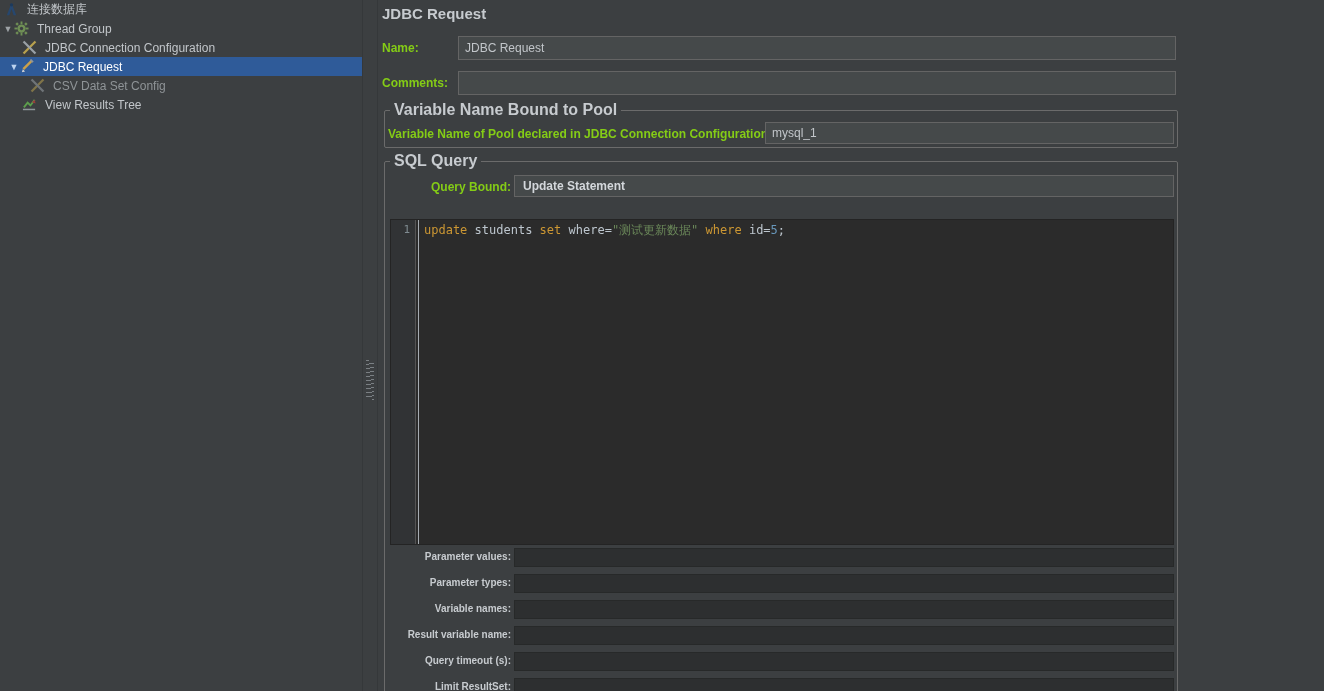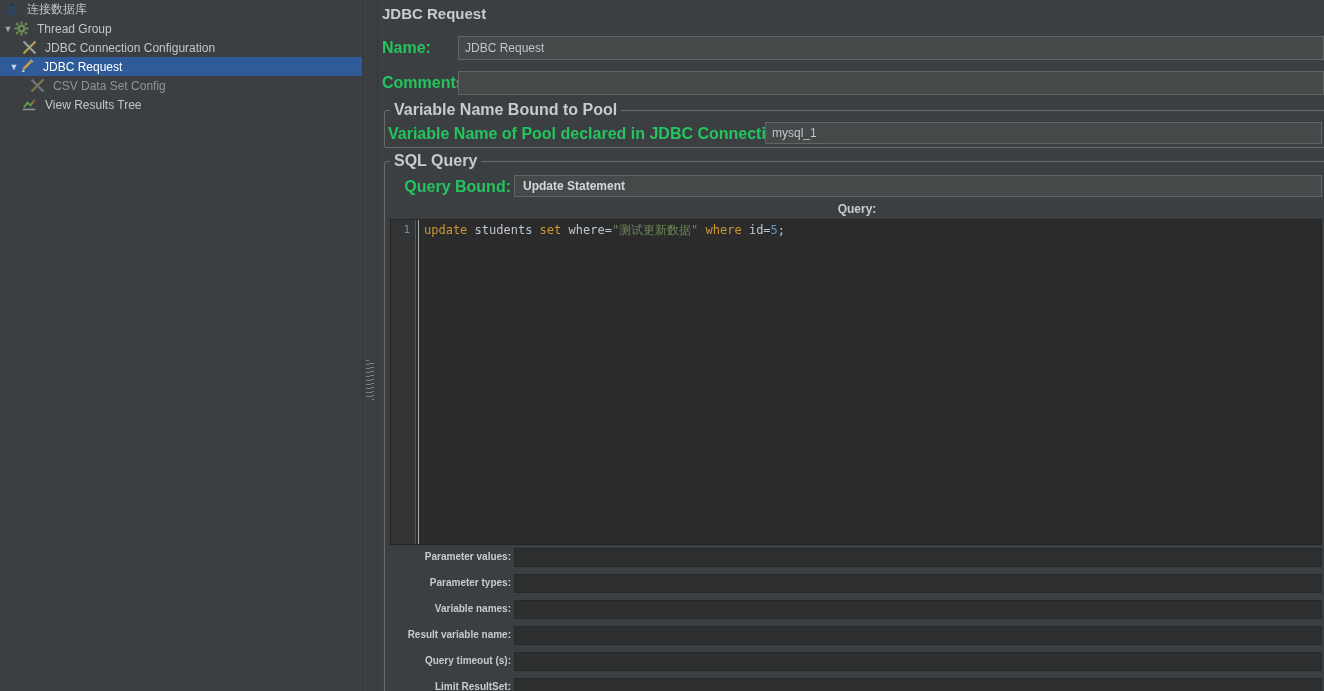--- a/index.html
+++ b/index.html
@@ -1,18 +1,18 @@
 <!DOCTYPE html>
 <html><head>
 <meta charset="utf-8">
 <style>
   * { margin:0; padding:0; box-sizing:border-box; }
   html,body { width:1324px; height:691px; overflow:hidden; background:#3c3f41;
               font-family:"Liberation Sans", sans-serif; }
-  #app { position:relative; width:1324px; height:691px; background:#3c3f41; color:#bdc1c5; }
+  #app { position:relative; width:1176px; height:691px; background:#3c3f41; color:#bdc1c5; }
 
   
   #tree { position:absolute; left:0; top:0; width:362px; height:691px; background:#3c3f41; padding-top:0; }
   .tree-row { display:flex; align-items:center; height:19px; font-size:12px; color:#c2c6ca; cursor:default; white-space:nowrap; }
   .tree-row.sel { background:#2f5b99; color:#ffffff; }
   .tree-row.dim .tlabel { color:#8f9497; }
   .arrow { width:12px; font-size:9px; color:#9da2a6; text-align:center; flex:0 0 12px; }
   .sel .arrow { color:#bcd2ee; }
   .ticon { width:15px; height:15px; margin-right:5px; flex:0 0 15px; display:inline-flex; }
   .ticon svg { width:15px; height:15px; }
@@ -21,21 +21,21 @@
   
   #splitter { position:absolute; left:362px; top:0; width:16px; height:691px; background:#3c3f41;
               border-left:1px solid #35383a; border-right:1px solid #35383a; }
   #splitter .grip { position:absolute; left:3px; top:360px; width:8px; height:40px;
               background:repeating-linear-gradient(170deg,#8f959a 0 1px,transparent 1px 4px); opacity:.75; }
 
   
   #panel { position:absolute; left:378px; top:0; right:0; height:691px; background:#3c3f41; }
   #page-title { position:absolute; left:4px; top:5px; font-size:15px; font-weight:bold; color:#c7cbcf; }
 
-  .flabel { position:absolute; font-size:16px; font-weight:bold; color:#22c55e; line-height:14px; }
+  .flabel { position:absolute; font-size:12px; font-weight:bold; color:#84cc16; line-height:14px; }
   input.tf { position:absolute; background:#45494a; border:1px solid #646464; color:#c2c6ca;
              font-family:"Liberation Sans", sans-serif; font-size:12px; padding:0 6px; height:24px; outline:none; }
 
   .groupbox { position:absolute; border:1px solid #6b6b6b; border-radius:2px; }
   .grouptitle { position:absolute; background:#3c3f41; padding:0 4px; font-size:16px; font-weight:bold; color:#c7cbcf; line-height:14px; }
 
   .combo { position:absolute; background:#45494a; border:1px solid #646464; color:#d3d7db;
            font-size:12px; font-weight:bold; line-height:20px; padding:0 8px; height:22px; }
 
   #query-header { position:absolute; left:14px; right:2px; top:200px; height:18px; text-align:center;
@@ -160,21 +160,20 @@
     <input class="tf" type="text" style="left: 387px; right: 2px; top: 122px; height: 22px;" value="mysql_1">
 
     <div class="groupbox" style="left:6px; right:-2px; top:161px; height:536px;"></div>
     <div class="grouptitle" style="left:12px; top:154px;">SQL Query</div>
 
     <div class="flabel" style="left:4px; top:180px; width:129px; text-align:right;">Query Bound:</div>
     <div class="combo" style="left:136px; right:2px; top:175px;">
       <span>Update Statement</span>
     </div>
 
-    <div id="query-header">Query:</div>
 
     <div id="editor">
       <div id="gutter">
         <span class="lnum">1</span>
       </div>
       <div class="guide"></div>
       <div class="code-line"><span class="tok kw">update</span><span class="tok plain"> students </span><span class="tok kw">set</span><span class="tok plain"> where=</span><span class="tok str">"测试更新数据"</span><span class="tok plain"> </span><span class="tok kw">where</span><span class="tok plain"> id=</span><span class="tok num">5</span><span class="tok plain">;</span></div>
     </div>
 
     <div class="param-label" style="top:551px;">Parameter values:</div>

